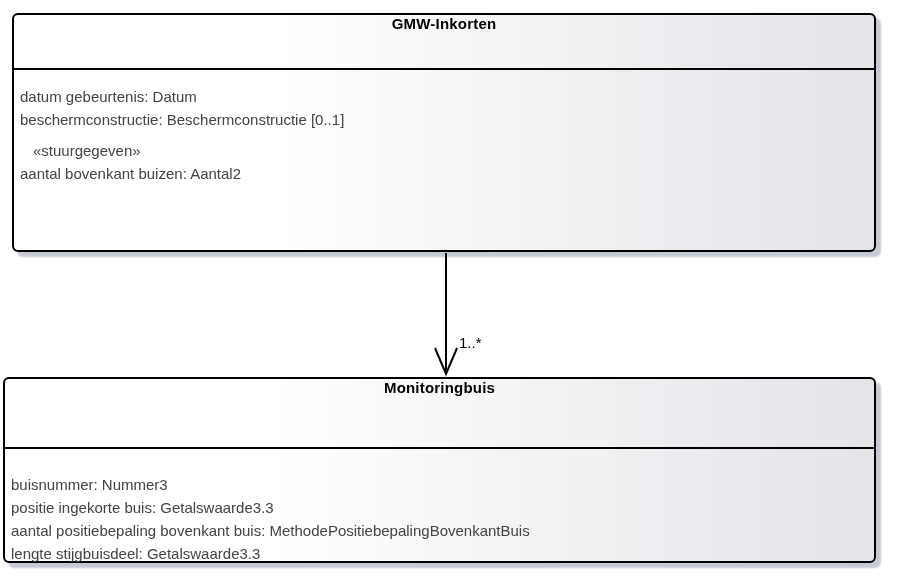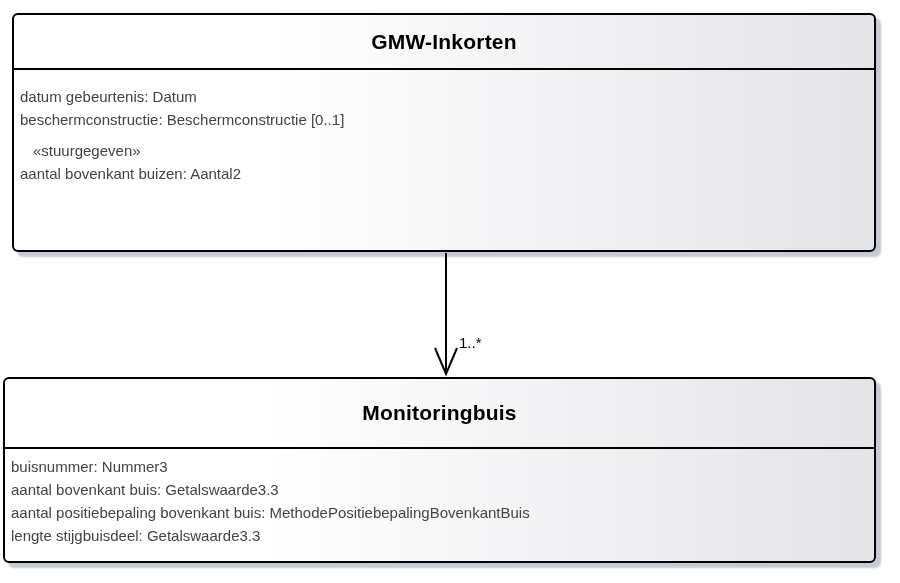--- a/index.html
+++ b/index.html
@@ -17,37 +17,36 @@
     border: 2px solid #000000;
     border-radius: 6px;
     background: linear-gradient(to right, #ffffff 30%, #e4e4e9 100%);
     box-shadow: 5px 5px 2px rgba(140, 148, 170, 0.5);
   }
   .class-gmw { left: 12px; top: 13px; width: 864px; height: 239px; }
   .class-mon { left: 3px;  top: 377px; width: 873px; height: 186px; }
 
   .class-header {
     display: flex;
-    align-items: center;
     justify-content: center;
     border-bottom: 2px solid #000000;
     font-weight: bold;
-    font-size: 21px;
+    font-size: 15px;
     color: #000000;
     letter-spacing: 0.2px;
   }
   .class-gmw .class-header { height: 55px; }
   .class-mon .class-header { height: 70px; }
 
   .class-body {
     padding: 15px 8px 0 6px;
     font-size: 15px;
     color: #434343;
   }
-  .class-mon .class-body { padding-top: 6px; }
+  .class-mon .class-body { padding-top: 24px; }
   .attr {
     line-height: 23px;
     white-space: nowrap;
   }
   .stereotype-line {
     margin-top: 8px;
     padding-left: 13px;
   }
 
   .connector-svg {
@@ -88,19 +87,19 @@
     <polyline points="7,97 18,123 29,97" fill="none" stroke="#000000" stroke-width="2"></polyline>
   </svg>
   <div class="multiplicity-label">1..*</div>
 
   <div class="uml-class class-mon">
     <div class="class-header">
       <span>Monitoringbuis</span>
     </div>
     <div class="class-body">
       <div class="attr">buisnummer: Nummer3</div>
-      <div class="attr">aantal bovenkant buis: Getalswaarde3.3</div>
+      <div class="attr">positie ingekorte buis: Getalswaarde3.3</div>
       <div class="attr">aantal positiebepaling bovenkant buis: MethodePositiebepalingBovenkantBuis</div>
       <div class="attr">lengte stijgbuisdeel: Getalswaarde3.3</div>
     </div>
   </div>
 
 </div>
 
 </body></html>

